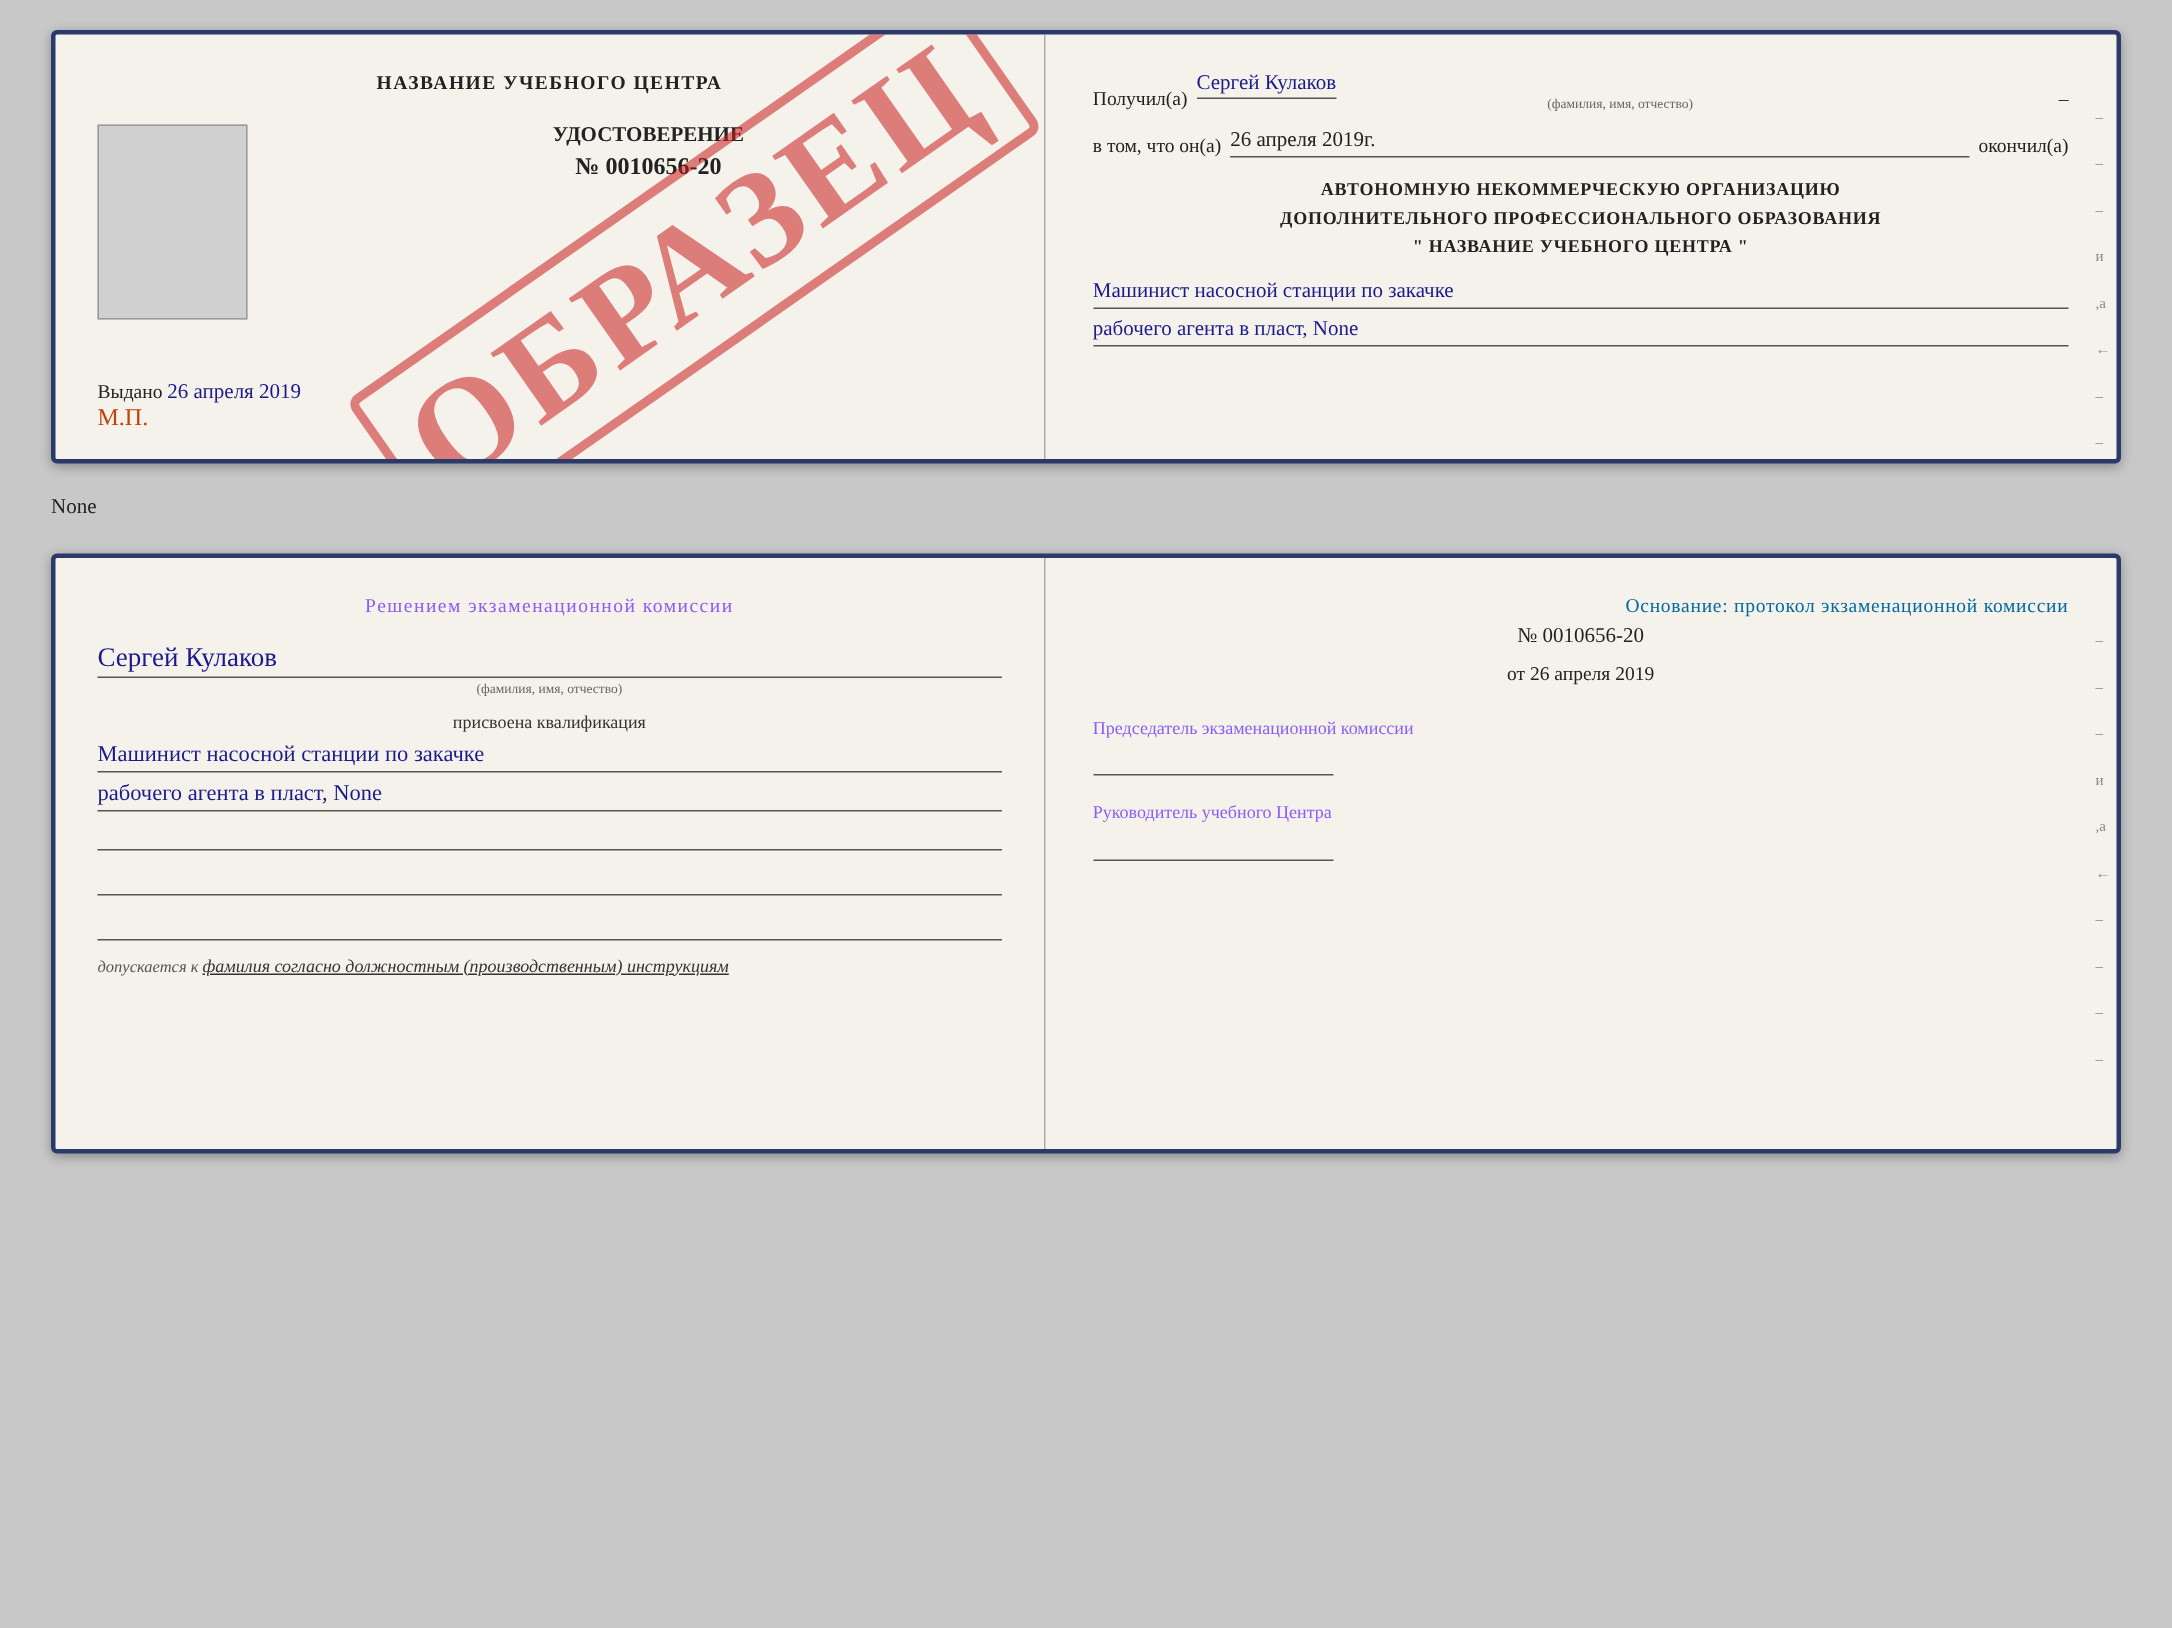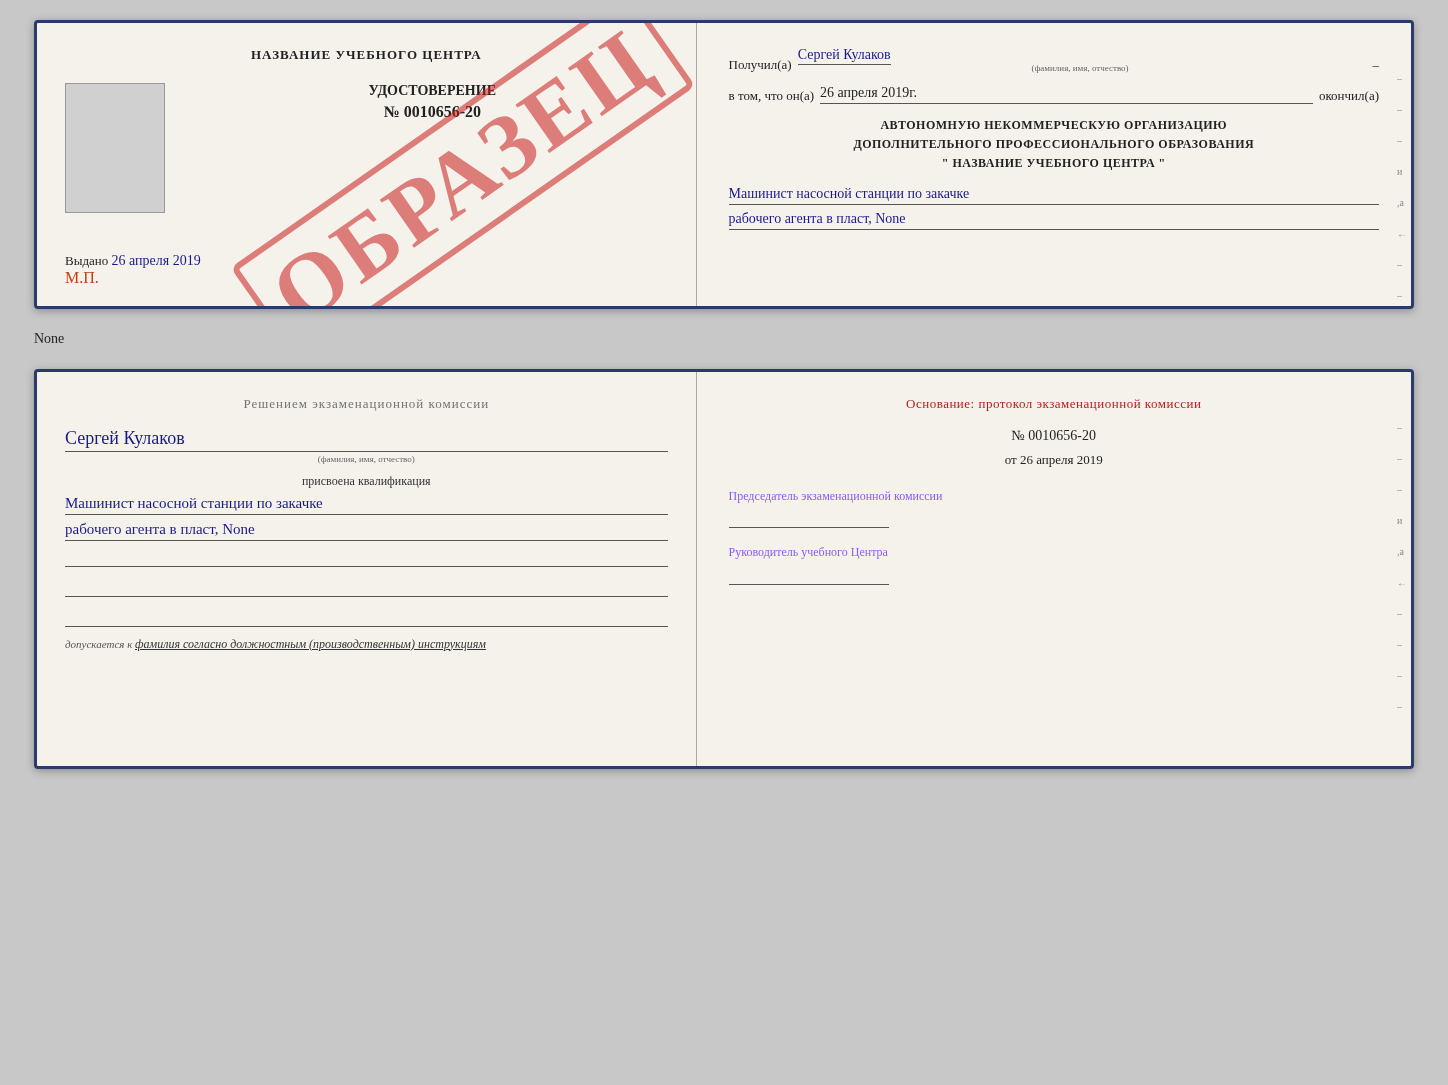--- a/index.html
+++ b/index.html
@@ -214,21 +214,21 @@
     .bottom-left {
       font-size: 13px;
       color: #222;
     }
 
     .commission-title {
       text-align: center;
       font-size: 13px;
       letter-spacing: 1px;
       margin-bottom: 16px;
-      color: #737373;
+      color: #8b5cf6;
     }
 
     .person-name {
       font-family: 'Segoe Script', 'Comic Sans MS', cursive;
       color: #1a1a8c;
       font-size: 18px;
       border-bottom: 1px solid #555;
       display: block;
       padding-bottom: 2px;
       margin-bottom: 2px;
@@ -282,23 +282,23 @@
 
     
     .bottom-right {
       font-size: 13px;
       color: #222;
     }
 
     .osnov-title {
       font-size: 13px;
       letter-spacing: 0.5px;
-      margin-bottom: 16px;
-      color: #b91c1c;
-      text-align: center;
+      margin-bottom: 5px;
+      color: #0369a1;
+      text-align: right;
     }
 
     .protocol-number {
       text-align: center;
       font-size: 14px;
       margin-bottom: 8px;
       color: #222;
     }
 
     .protocol-date {

